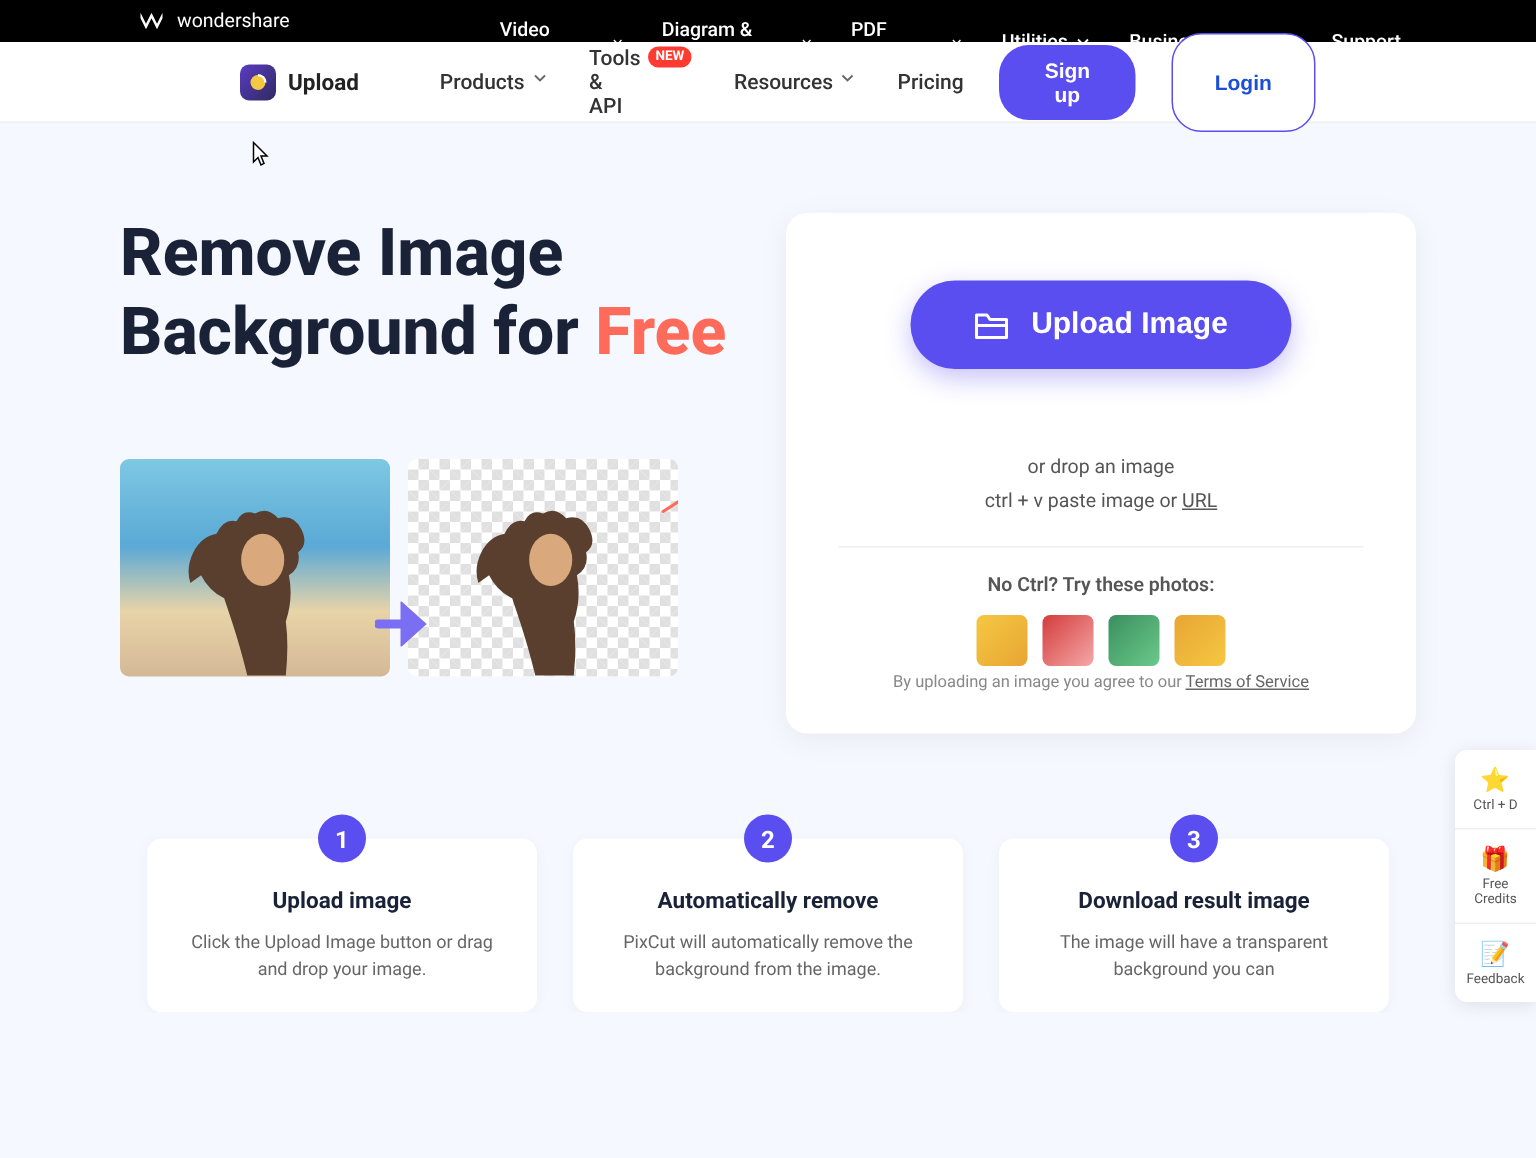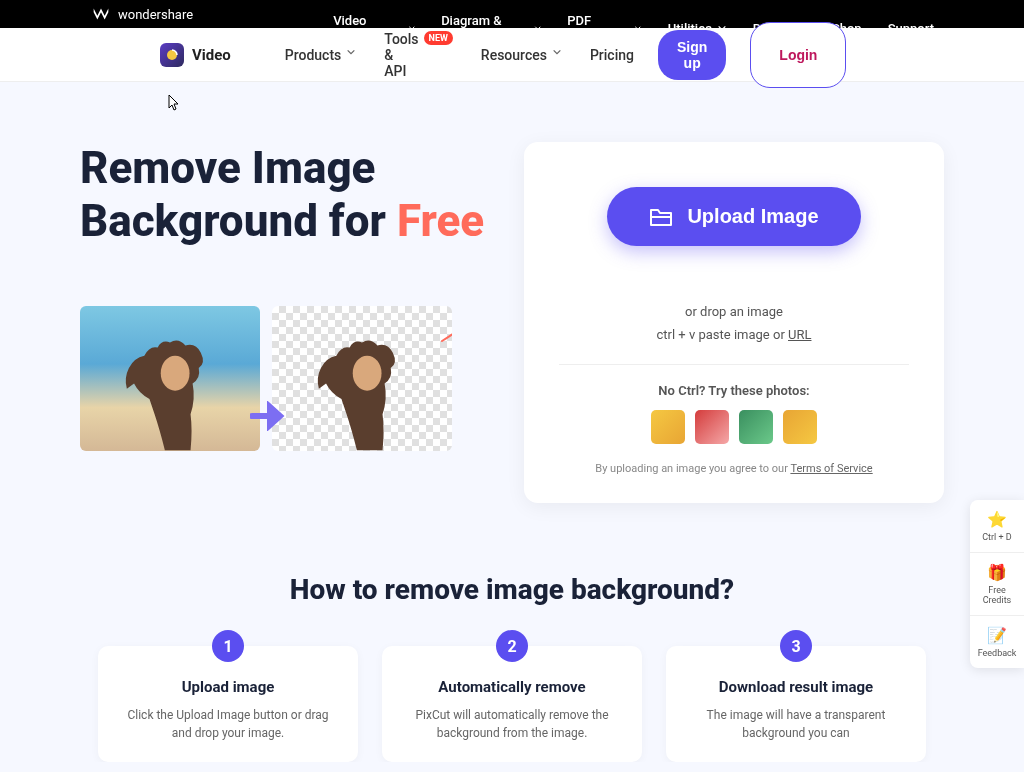--- a/index.html
+++ b/index.html
@@ -13,22 +13,22 @@
 .topnav-item { display: flex; align-items: center; gap: 5px; cursor: pointer; font-weight: 500; }
 .chevron { width: 10px; height: 10px; }
 
 
 .subbar { background: #fff; height: 54px; display: flex; align-items: center; padding: 0 160px; gap: 24px; border-bottom: 1px solid #eee; }
 .pixcut-logo { display: flex; align-items: center; gap: 8px; font-weight: 700; font-size: 15px; color: #222; }
 .pixcut-icon { width: 24px; height: 24px; background: linear-gradient(135deg,#5b3cc4,#2e2a5e); border-radius: 6px; display: flex; align-items: center; justify-content: center; }
 .subnav { display: flex; gap: 28px; align-items: center; margin-left: 30px; flex: 1; }
 .subnav-item { display: flex; align-items: flex-start; gap: 5px; cursor: pointer; font-size: 14px; color: #333; font-weight: 500; }
 .new-badge { background: #ff3b30; color: #fff; font-size: 9px; padding: 2px 5px; border-radius: 8px; font-weight: 700; }
-.btn-signup { background: #5b4ef0; color: #fff; border: none; padding: 9px 19px; border-radius: 20px; font-size: 14px; font-weight: 600; cursor: pointer; }
-.btn-login { background: #fff; color: #be185d; border: 1.5px solid #5b4ef0; padding: 24px 28px; border-radius: 20px; font-size: 14px; font-weight: 600; cursor: pointer; }
+.btn-signup { background: #5b4ef0; color: #fff; border: none; padding: 9px 30px; border-radius: 20px; font-size: 14px; font-weight: 600; cursor: pointer; }
+.btn-login { background: #fff; color: #1d4ed8; border: 1.5px solid #5b4ef0; padding: 24px 28px; border-radius: 20px; font-size: 14px; font-weight: 600; cursor: pointer; }
 .search-icon { width: 18px; height: 18px; cursor: pointer; color: #888; }
 
 
 .hero { display: flex; padding: 60px 80px 40px; position: relative; }
 .hero-left { flex: 1; }
 .hero-title { font-size: 44px; font-weight: 800; line-height: 1.2; color: #1a2238; }
 .hero-title .free { color: #ff6b5b; }
 .hero-sub { margin-top: 18px; font-size: 16px; color: #555; }
 .demo-images { display: flex; gap: 12px; margin-top: 58px; align-items: center; position: relative; }
 .demo-img { width: 180px; height: 145px; border-radius: 6px; overflow: hidden; position: relative; }
@@ -45,21 +45,21 @@
 .paste-text { margin-top: 8px; font-size: 13px; color: #555; }
 .paste-text a { color: #555; text-decoration: underline; }
 .divider { border: none; border-top: 1px solid #eee; margin: 22px 0 18px; }
 .no-photo { font-size: 13px; color: #555; font-weight: 600; }
 .sample-row { display: flex; gap: 10px; justify-content: center; margin-top: 12px; }
 .sample { width: 34px; height: 34px; border-radius: 5px; cursor: pointer; }
 .s1 { background: linear-gradient(135deg,#f5c842,#e8a534); }
 .s2 { background: linear-gradient(135deg,#d43c3c,#f5a8a8); }
 .s3 { background: linear-gradient(135deg,#3a8f5f,#6bc98a); }
 .s4 { background: linear-gradient(135deg,#e8a534,#f5c842); }
-.terms-text { margin-top: 18px; font-size: 11px; color: #888; }
+.terms-text { margin-top: 4px; font-size: 11px; color: #888; }
 .terms-text a { color: #666; text-decoration: underline; }
 
 
 .howto { padding: 30px 80px 0; }
 .howto-title { text-align: center; font-size: 28px; font-weight: 800; color: #1a2238; margin-bottom: 40px; }
 .steps { display: flex; gap: 24px; justify-content: center; }
 .step { background: #fff; border-radius: 10px; padding: 26px 22px 20px; width: 260px; text-align: center; position: relative; box-shadow: 0 2px 10px rgba(0,0,0,0.04); }
 .step-num { position: absolute; top: -16px; left: 50%; transform: translateX(-50%); width: 32px; height: 32px; background: #5b4ef0; color: #fff; border-radius: 50%; display: flex; align-items: center; justify-content: center; font-weight: 700; font-size: 16px; }
 .step-title { font-weight: 700; font-size: 15px; color: #1a2238; margin-bottom: 10px; margin-top: 6px; }
 .step-desc { font-size: 12px; color: #666; line-height: 1.5; }
@@ -120,21 +120,21 @@
 </div>
 
 <div class="subbar">
   <div class="pixcut-logo">
     <div class="pixcut-icon">
       <svg width="14" height="14" viewBox="0 0 14 14">
           <circle cx="7" cy="7" r="5" fill="#f5c842"></circle>
           <path d="M7 2 A5 5 0 0 1 12 7" stroke="#fff" stroke-width="1.5" fill="none"></path>
         </svg>
     </div>
-    <span>Video</span>
+    <span>Upload</span>
   </div>
   <div class="subnav">
     <div class="subnav-item">
       <span>Products</span>
       <svg class="chevron" viewBox="0 0 12 12">
           <path d="M2 4l4 4 4-4" stroke="#666" stroke-width="1.5" fill="none"></path>
         </svg>
     </div>
     <div class="subnav-item">
       <span>Tools &amp; API</span>
@@ -211,21 +211,20 @@
       <div class="sample s3"></div>
       <div class="sample s4"></div>
     </div>
     <p class="terms-text">
       <span>By uploading an image you agree to our </span><a href="#">Terms of Service</a>
     </p>
   </div>
 </div>
 
 <div class="howto">
-  <h2 class="howto-title">How to remove image background?</h2>
   <div class="steps">
     <div class="step">
       <div class="step-num">1</div>
       <div class="step-title">Upload image</div>
       <div class="step-desc">Click the Upload Image button or drag and drop your image.</div>
     </div>
     <div class="step">
       <div class="step-num">2</div>
       <div class="step-title">Automatically remove</div>
       <div class="step-desc">PixCut will automatically remove the background from the image.</div>

